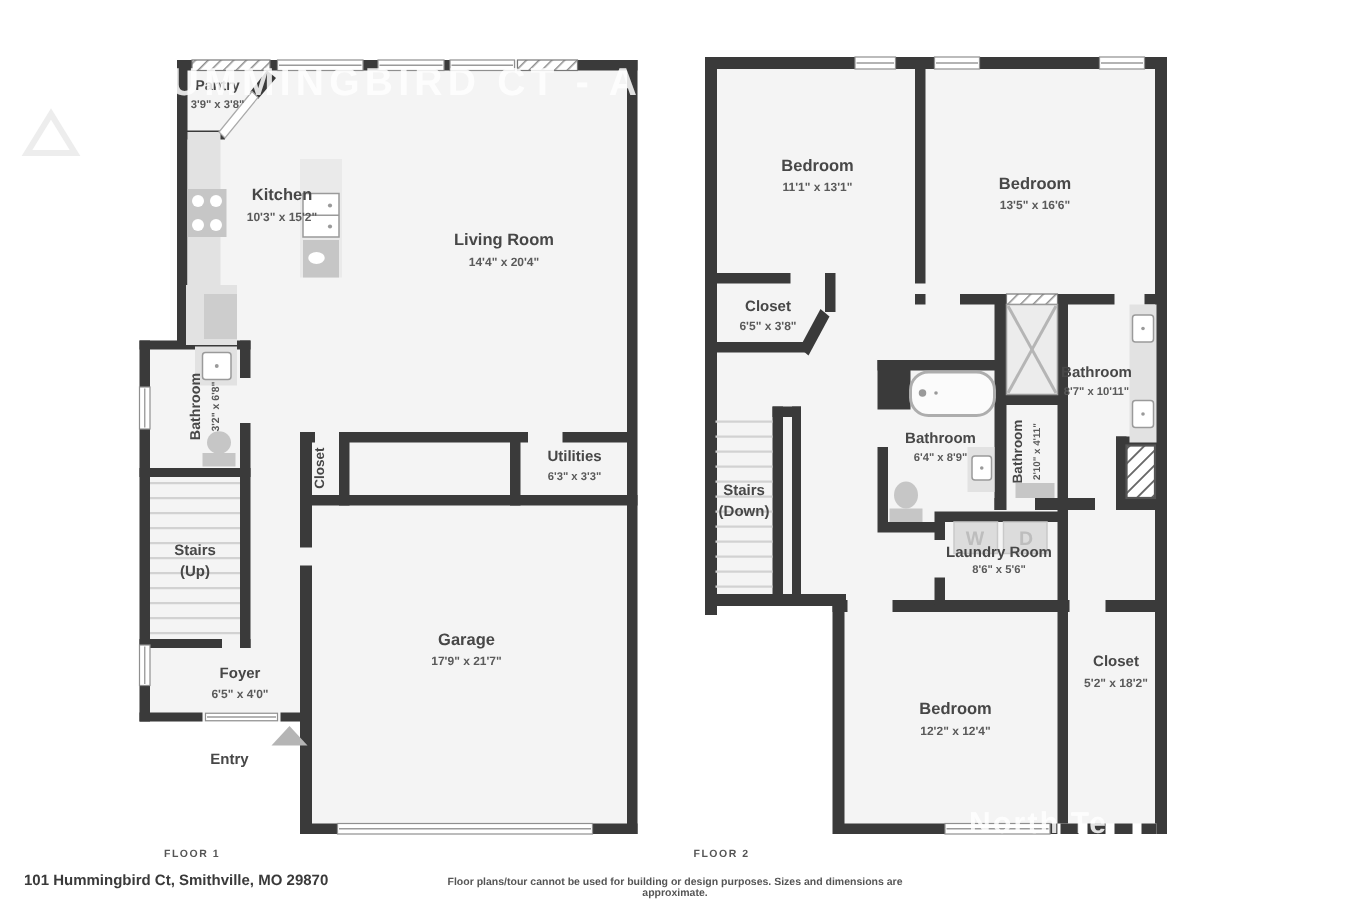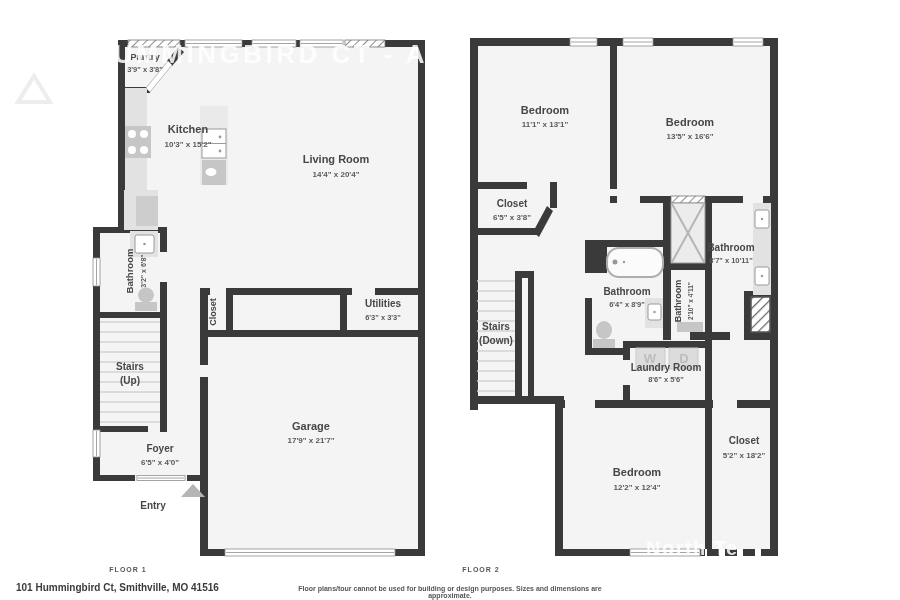--- a/index.html
+++ b/index.html
@@ -287,16 +287,16 @@
     </g>
   </g>
 
   <polygon points="34,76 18,102 50,102" fill="#ffffff" stroke="#ededed" stroke-width="4"></polygon>
   <text class="wm" x="27" y="63" font-size="26" letter-spacing="3.5">101 HUMMINGBIRD CT - A</text>
   <text class="wm" x="646" y="555" font-size="20" letter-spacing="1.5">North Te</text>
 </svg>
 
 
 <div class="ftext" style="left:88px; top:566px; width:80px;">FLOOR 1</div>
-<div class="addr" style="left:16px; top:582px;">101 Hummingbird Ct, Smithville, MO 41516</div>
+<div class="addr" style="left:16px; top:582px;">101 Hummingbird Ct, Smithville, MO 29870</div>
 <div class="ftext" style="left:441px; top:566px; width:80px;">FLOOR 2</div>
 <div class="disc" style="left:280px; top:585px; width:340px;">Floor plans/tour cannot be used for building or design purposes. Sizes and dimensions are approximate.</div>
 </div>
 
 </body></html>

